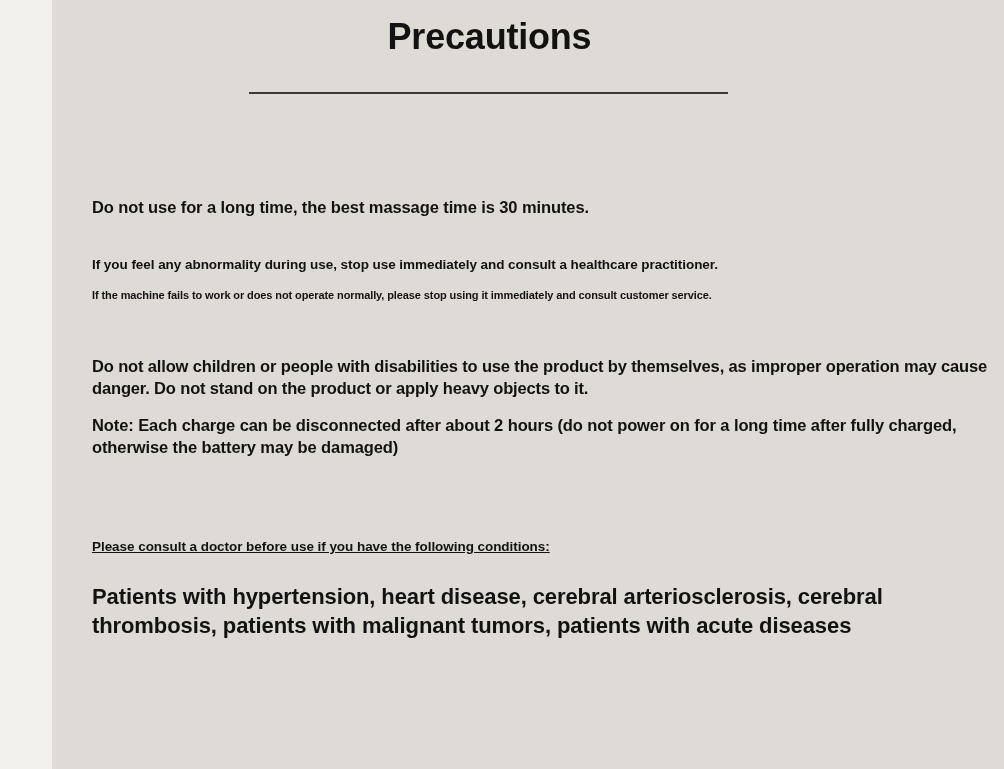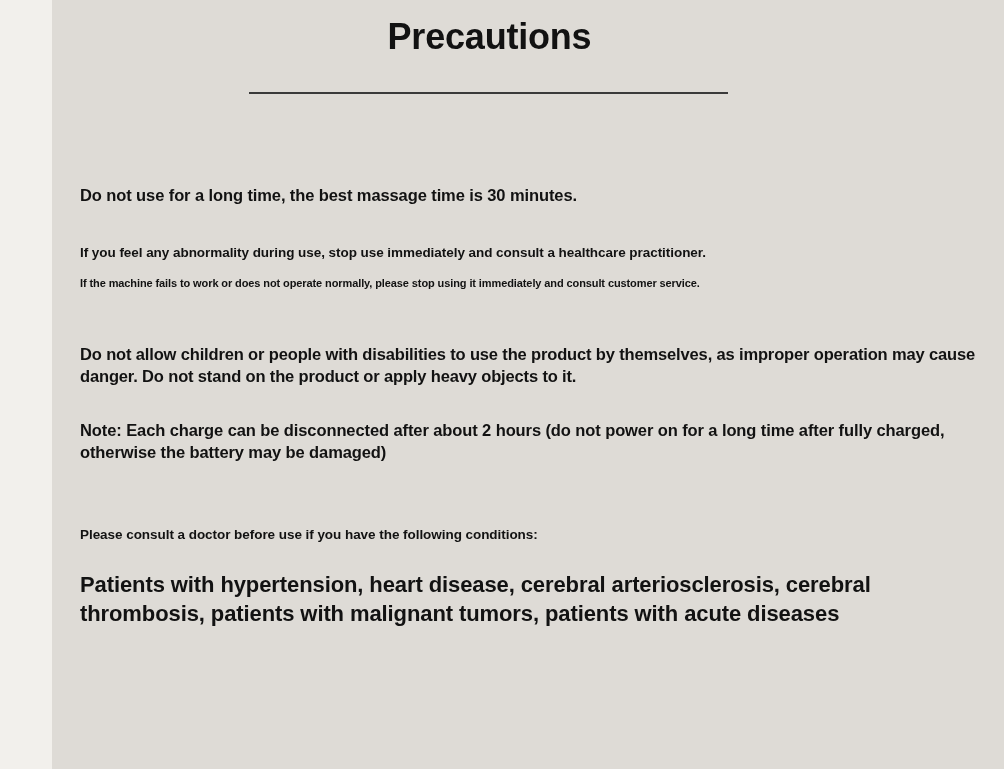--- a/index.html
+++ b/index.html
@@ -40,21 +40,21 @@
     height: 0;
     border-top: 2px solid #3a3a3a;
   }
   .body-block {
     position: absolute;
     left: 28px;
     top: 0;
     width: 910px;
   }
   p {
-    margin: 0;
+    margin: 12px;
     color: #121212;
     font-weight: bold;
     line-height: 1.33;
   }
   .p1 {
     position: absolute;
     top: 185px;
     font-size: 16.5px;
     letter-spacing: -0.1px;
   }
@@ -74,30 +74,31 @@
   }
   .p4 {
     position: absolute;
     top: 344px;
     font-size: 16.5px;
     width: 930px;
     letter-spacing: -0.15px;
   }
   .p5 {
     position: absolute;
-    top: 420px;
+    top: 403px;
     font-size: 16.5px;
     width: 910px;
     letter-spacing: -0.1px;
   }
   .p6 {
     position: absolute;
     top: 526px;
     font-size: 13.5px;
     letter-spacing: -0.05px;
+    text-decoration: underline;
   }
   .p7 {
     position: absolute;
     top: 570px;
     font-size: 22px;
     width: 900px;
     letter-spacing: -0.1px;
   }
 </style>
 </head>

